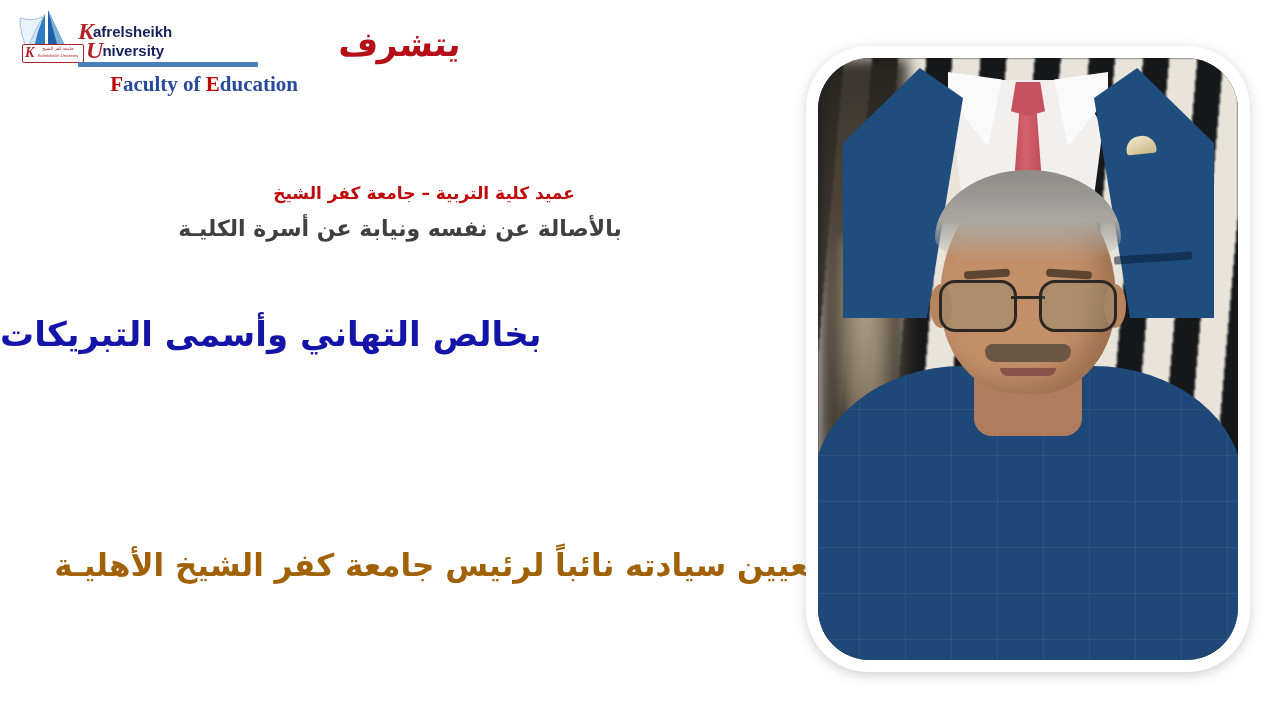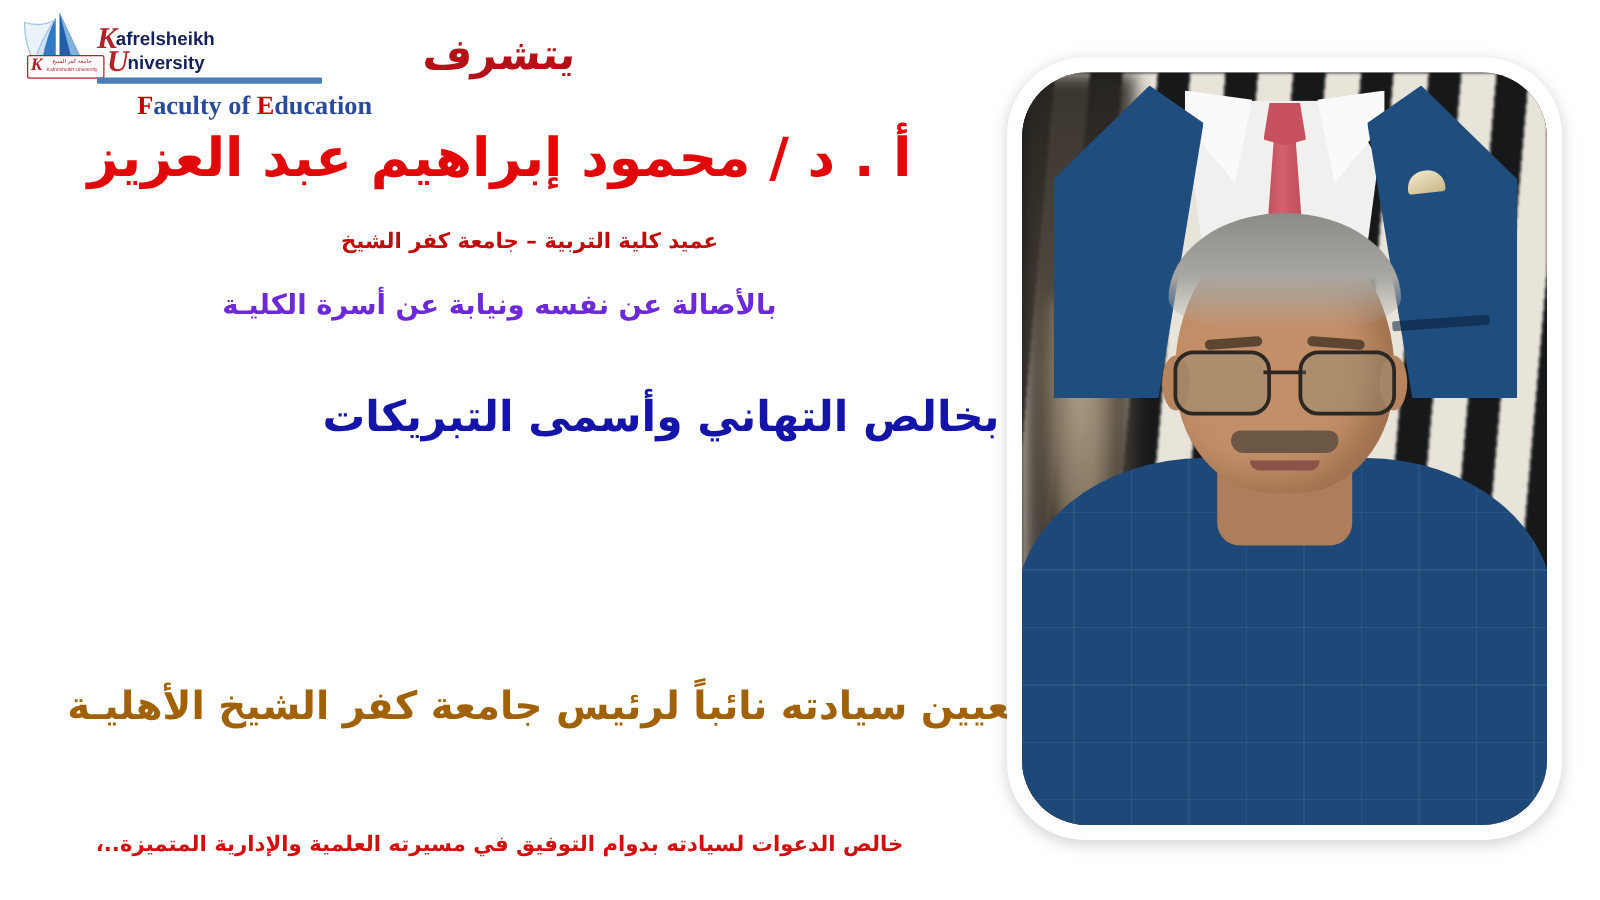--- a/index.html
+++ b/index.html
@@ -167,37 +167,37 @@
     font-weight: bold;
     color: #c10a0a;
     line-height: 26px;
     white-space: nowrap;
     padding-left: 24px;
   }
 
   .on-behalf {
     position: absolute;
     left: 0;
-    top: 228px;
+    top: 212px;
     width: 800px;
     text-align: center;
     font-family: "DejaVu Sans", sans-serif;
     font-size: 22px;
     font-weight: bold;
-    color: #6d28d9;
+    color: #404040;
     line-height: 34px;
     white-space: nowrap;
   }
 
   .greeting {
     position: absolute;
     left: 0;
     top: 308px;
     width: 800px;
-    text-align: right;
+    text-align: left;
     font-family: "DejaVu Sans", sans-serif;
     font-size: 34px;
     font-weight: bold;
     color: #1414a8;
     line-height: 52px;
     white-space: nowrap;
   }
 
   .honoree {
     position: absolute;
@@ -528,32 +528,30 @@
       <div class="row"><span class="drop">U</span><span>niversity</span></div>
     </div>
 
     <div class="rule"></div>
 
     <div class="faculty"><span class="hl">F</span><span>aculty of </span><span class="hl">E</span><span>ducation</span></div>
   </div>
 
   <div class="script-word">يتشرف</div>
 
-  <div class="sender-name">أ . د / محمود إبراهيم عبد العزيز</div>
 
   <div class="sender-title">عميد كلية التربية – جامعة كفر الشيخ</div>
 
   <div class="on-behalf">بالأصالة عن نفسه ونيابة عن أسرة الكليـة</div>
 
   <div class="greeting">بخالص التهاني وأسمى التبريكات</div>
 
 
   <div class="reason">لتعيين سيادته نائباً لرئيس جامعة كفر الشيخ الأهليـة</div>
 
-  <div class="wishes">خالص الدعوات لسيادته بدوام التوفيق في مسيرته العلمية والإدارية المتميزة..،</div>
 
   <div class="portrait-frame">
     <div class="portrait" aria-label="صورة أ.د/ علي أحمد أبو شوشه">
       <div class="bg-stripes"></div>
       <div class="bg-blur-left"></div>
       <div class="bg-figure"></div>
 
       <div class="shoulders"></div>
       <div class="shirt"></div>
       <div class="tie-body"></div>

